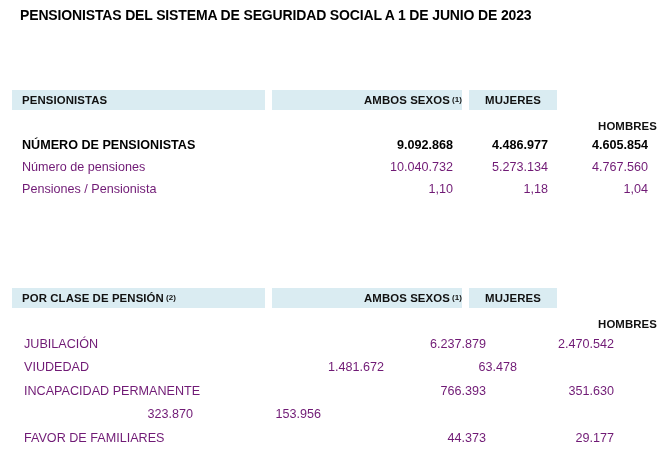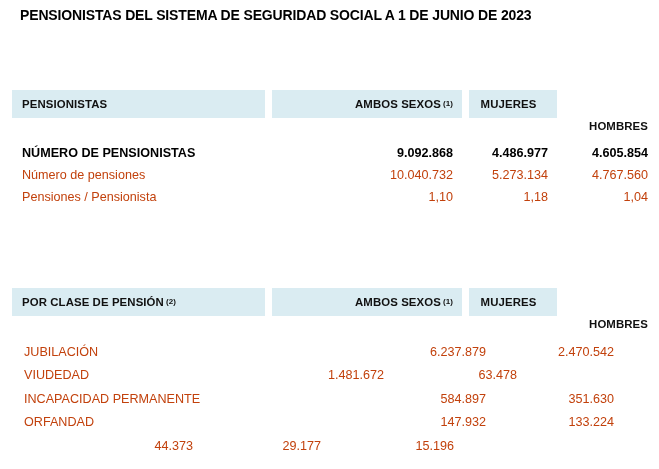--- a/index.html
+++ b/index.html
@@ -41,21 +41,21 @@
     position: absolute;
     left: 12px;
     width: 638px;
   }
   #table-1 { top: 90px; }
   #table-2 { top: 288px; }
 
   
   .thead {
     display: flex;
-    height: 28px;
+    height: 20px;
     align-items: stretch;
     gap: 7px;
   }
   .th {
     background: #daecf2;
     display: flex;
     align-items: center;
     font-size: 11.4px;
     font-weight: bold;
     letter-spacing: 0.1px;
@@ -63,21 +63,21 @@
     box-sizing: border-box;
     white-space: nowrap;
   }
   .th-label {
     flex: 0 0 253px;
     padding-left: 10px;
     justify-content: flex-start;
   }
   .th-num {
     justify-content: flex-end;
-    padding-right: 9px;
+    padding-right: 0;
   }
   .th-ambos { flex: 0 0 190px; }
   .th-muj   { flex: 0 0 88px; justify-content: center; }
   .th-hom   { flex: 0 0 93px; margin-top: 36px; }
 
   .sup {
     font-size: 8px;
     vertical-align: super;
     font-weight: bold;
     margin-left: 2px;
@@ -89,21 +89,21 @@
   .trow {
     display: flex;
     height: 22px;
     align-items: center;
     gap: 7px;
   }
   .td {
     font-size: 12.6px;
     box-sizing: border-box;
     white-space: nowrap;
-    color: #c2410c;
+    color: #701a75;
   }
   .td-label {
     flex: 0 0 253px;
     padding-left: 10px;
     text-align: left;
   }
   .td-num {
     text-align: right;
     padding-right: 9px;
   }
@@ -197,31 +197,31 @@
       </div>
 
       <div class="trow">
         <div class="td td-label">VIUDEDAD</div>
         <div class="td td-num td-muj">1.481.672</div>
         <div class="td td-num td-hom">63.478</div>
       </div>
 
       <div class="trow">
         <div class="td td-label">INCAPACIDAD PERMANENTE</div>
-        <div class="td td-num td-ambos">584.897</div>
+        <div class="td td-num td-ambos">766.393</div>
         <div class="td td-num td-muj">351.630</div>
       </div>
 
       <div class="trow">
-        <div class="td td-label">ORFANDAD</div>
-        <div class="td td-num td-ambos">147.932</div>
-        <div class="td td-num td-muj">133.224</div>
-      </div>
-
-      <div class="trow">
+        <div class="td td-num td-ambos">323.870</div>
+        <div class="td td-num td-muj">153.956</div>
+      </div>
+
+      <div class="trow">
+        <div class="td td-label">FAVOR DE FAMILIARES</div>
         <div class="td td-num td-ambos">44.373</div>
         <div class="td td-num td-muj">29.177</div>
         <div class="td td-num td-hom">15.196</div>
       </div>
 
     </div>
   </div>
 
 </div>
 

